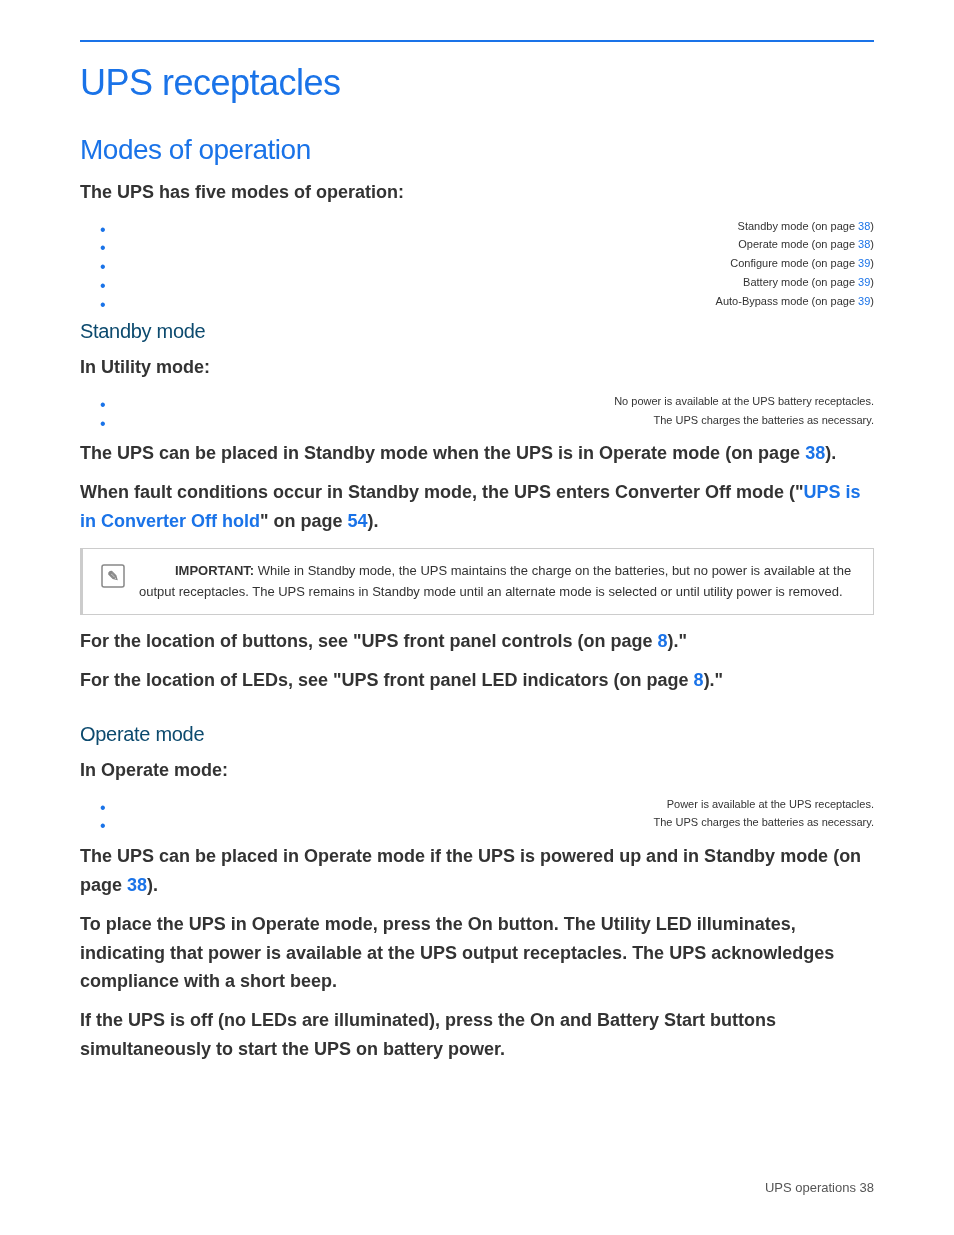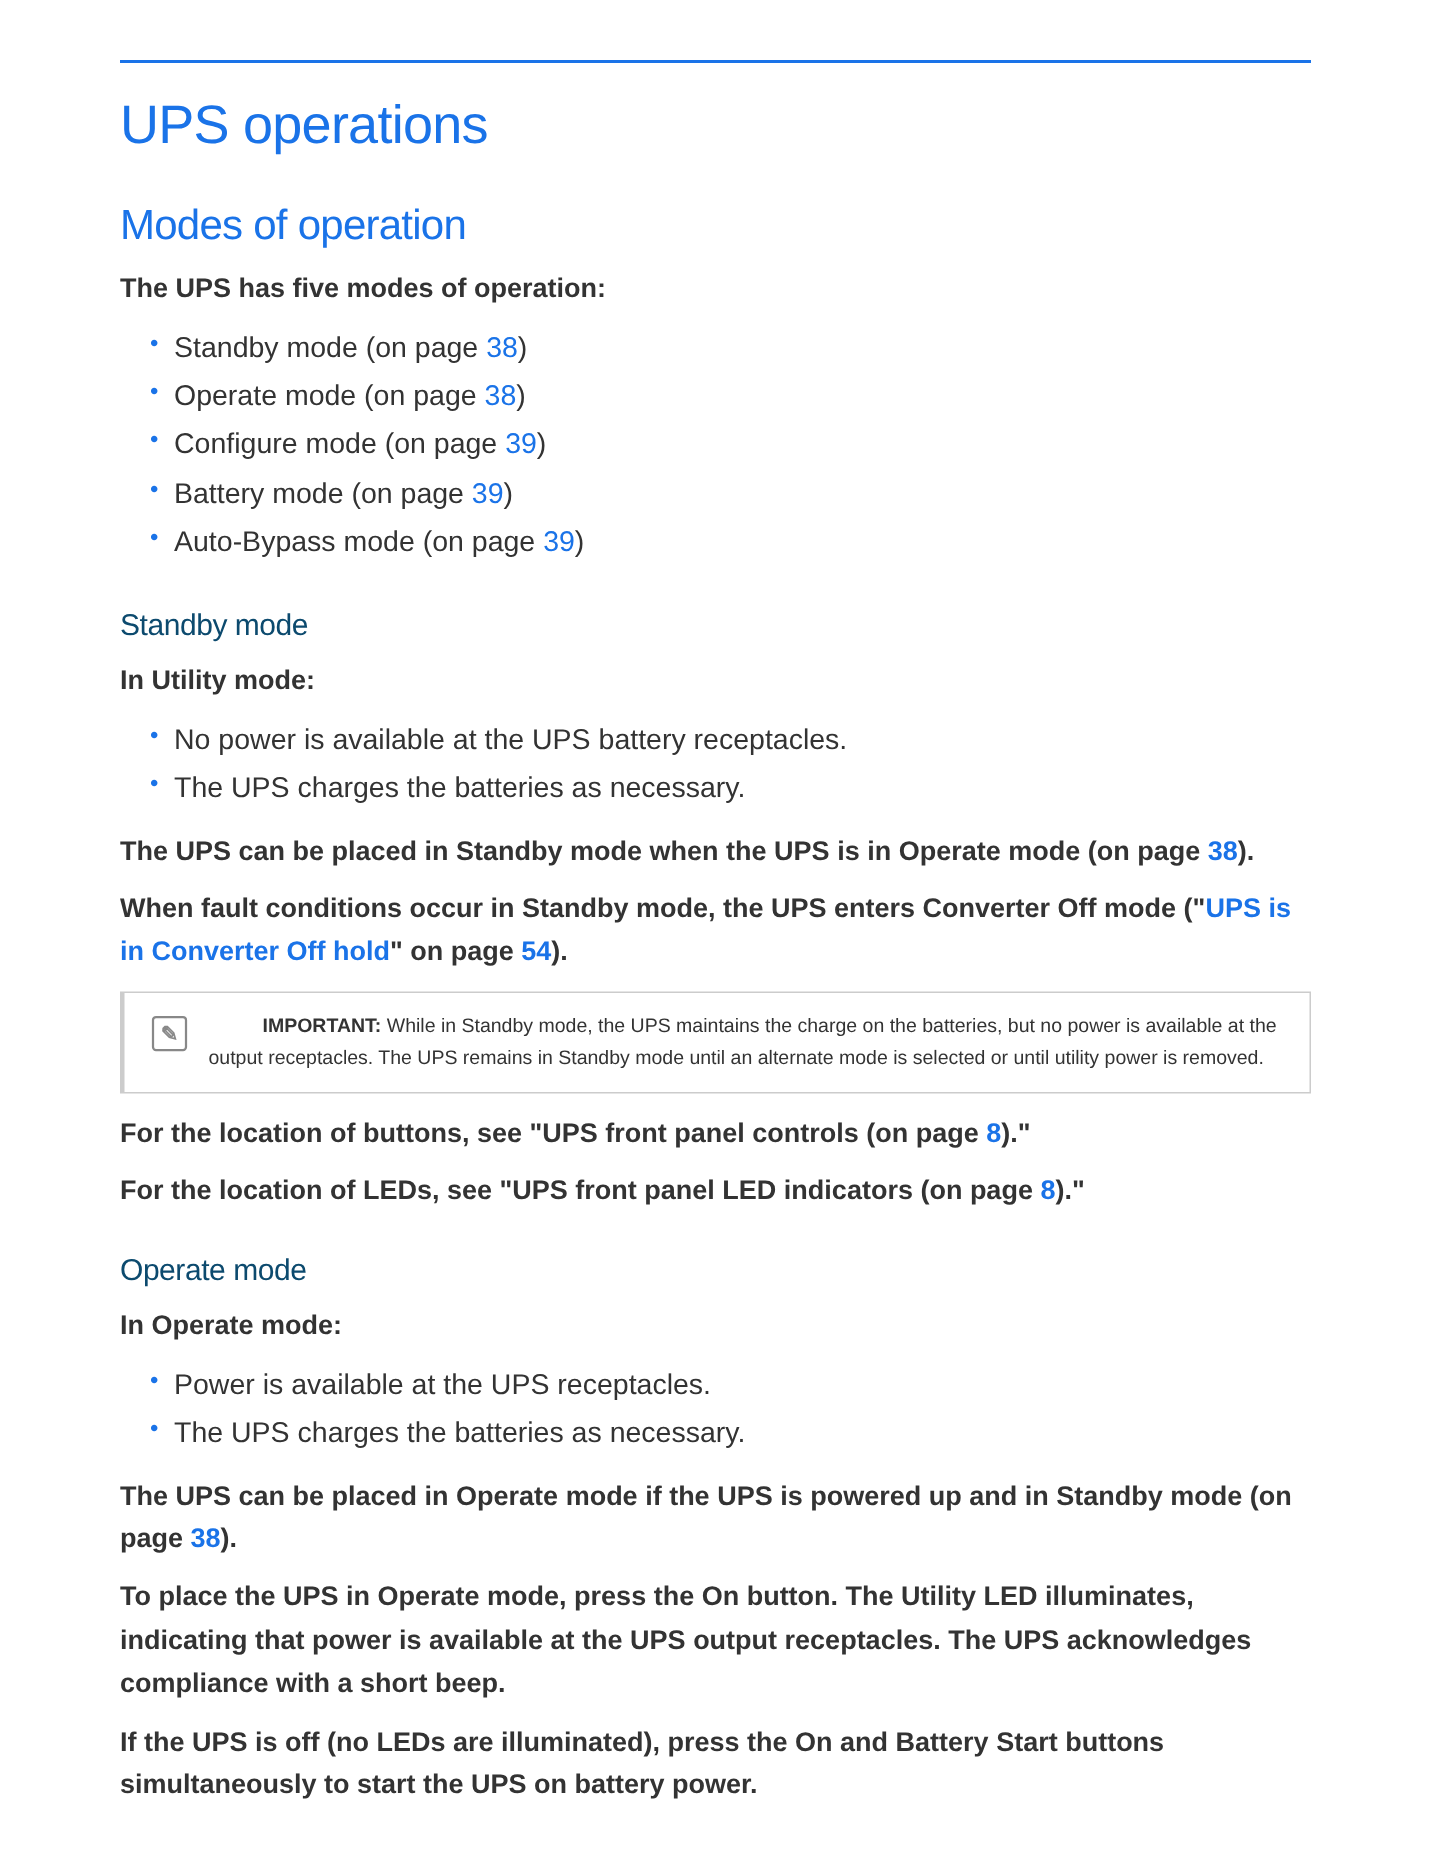--- a/index.html
+++ b/index.html
@@ -63,25 +63,26 @@
       margin-bottom: 10px;
       font-weight: bold;
     }
 
     .bullet-list {
       list-style: none;
       margin: 8px 0 10px 20px;
     }
 
     .bullet-list li {
-      font-size: 19px;
+      font-size: 11px;
       line-height: 1.7;
       color: #333333;
       padding-left: 16px;
       position: relative;
+      text-align: right;
     }
 
     .bullet-list li::before {
       content: "•";
       color: #1a73e8;
       font-size: 16px;
       position: absolute;
       left: 0;
       top: -1px;
     }
@@ -122,38 +123,38 @@
 
     .footer {
       position: absolute;
       bottom: 40px;
       right: 80px;
       font-size: 13px;
       color: #555555;
     }
 
     .modes-section {
-      margin-bottom: 28px;
+      margin-bottom: 10px;
     }
 
     .standby-section {
       margin-bottom: 28px;
     }
 
     .operate-section {
       margin-bottom: 28px;
     }
   </style>
 </head>
 <body>
 
 <div class="page-container">
   <hr class="top-rule">
 
-  <h1 class="page-main-title">UPS operations</h1>
+  <h1 class="page-main-title">UPS receptacles</h1>
 
   <div class="modes-section">
     <h2 class="section-title">Modes of operation</h2>
     <p class="body-text">The UPS has five modes of operation:</p>
     <ul class="bullet-list">
       <li>Standby mode (on page <a class="link">38</a>)</li>
       <li>Operate mode (on page <a class="link">38</a>)</li>
       <li>Configure mode (on page <a class="link">39</a>)</li>
       <li>Battery mode (on page <a class="link">39</a>)</li>
       <li>Auto-Bypass mode (on page <a class="link">39</a>)</li>

